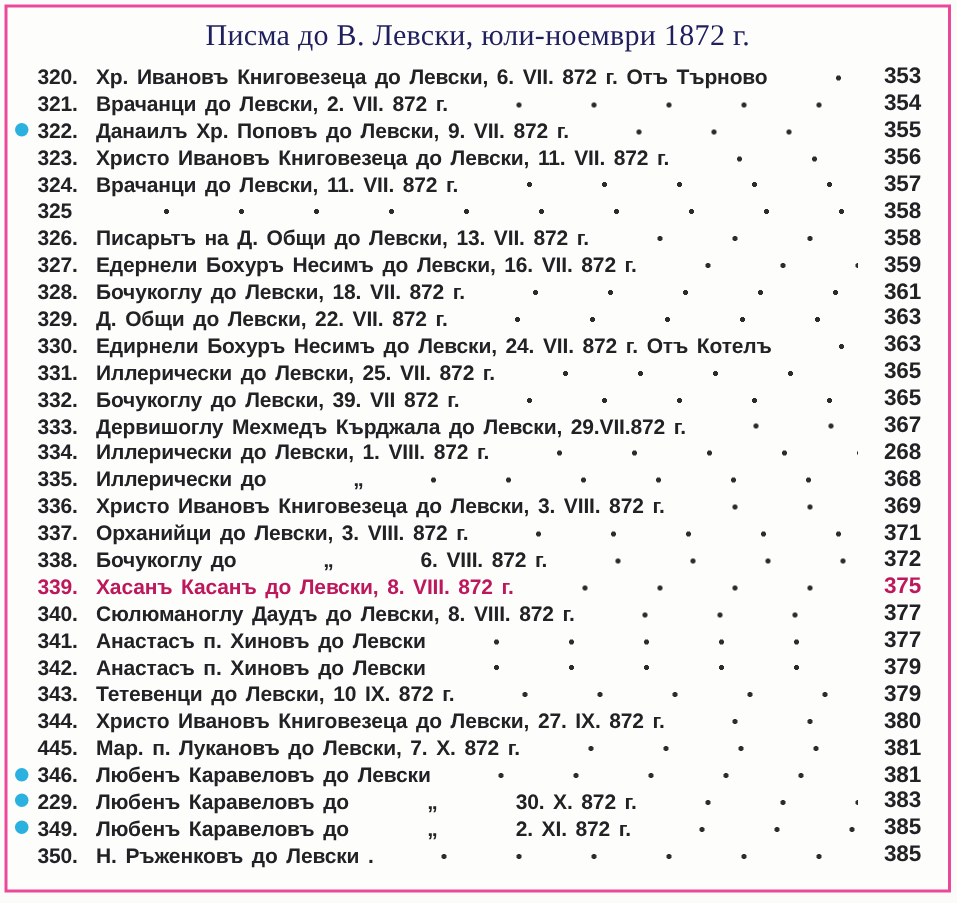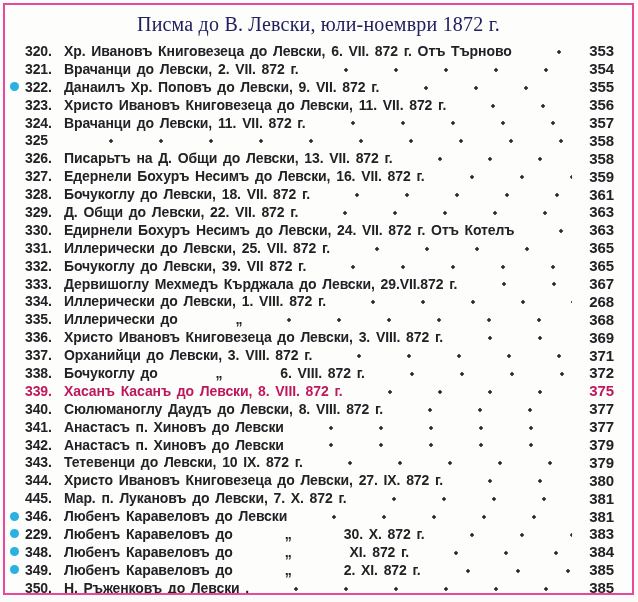--- a/index.html
+++ b/index.html
@@ -362,29 +362,20 @@
   <div class="toc-row" style="color: rgb(34, 34, 38);">
     <span class="bullet-slot">
           <span class="bullet-icon" style="background: rgb(43, 177, 224);"></span>
         </span>
     <span class="entry-number">229.</span>
     <span class="entry-text">Любенъ Каравеловъ до&nbsp;&nbsp;&nbsp;&nbsp;&nbsp;&nbsp;&nbsp;&nbsp;&nbsp;„&nbsp;&nbsp;&nbsp;&nbsp;&nbsp;&nbsp;&nbsp;&nbsp;&nbsp;30. X. 872 г.</span>
     <span class="dot-leader"></span>
     <span class="entry-page">383</span>
   </div>
 
-  <div class="toc-row" style="color: rgb(34, 34, 38);">
-    <span class="bullet-slot">
-          <span class="bullet-icon" style="background: rgb(43, 177, 224);"></span>
-        </span>
-    <span class="entry-number">348.</span>
-    <span class="entry-text">Любенъ Каравеловъ до&nbsp;&nbsp;&nbsp;&nbsp;&nbsp;&nbsp;&nbsp;&nbsp;&nbsp;„&nbsp;&nbsp;&nbsp;&nbsp;&nbsp;&nbsp;&nbsp;&nbsp;&nbsp;&nbsp;XI. 872 г.</span>
-    <span class="dot-leader"></span>
-    <span class="entry-page">384</span>
-  </div>
 
   <div class="toc-row" style="color: rgb(34, 34, 38);">
     <span class="bullet-slot">
           <span class="bullet-icon" style="background: rgb(43, 177, 224);"></span>
         </span>
     <span class="entry-number">349.</span>
     <span class="entry-text">Любенъ Каравеловъ до&nbsp;&nbsp;&nbsp;&nbsp;&nbsp;&nbsp;&nbsp;&nbsp;&nbsp;„&nbsp;&nbsp;&nbsp;&nbsp;&nbsp;&nbsp;&nbsp;&nbsp;&nbsp;2. XI. 872 г.</span>
     <span class="dot-leader"></span>
     <span class="entry-page">385</span>
   </div>

